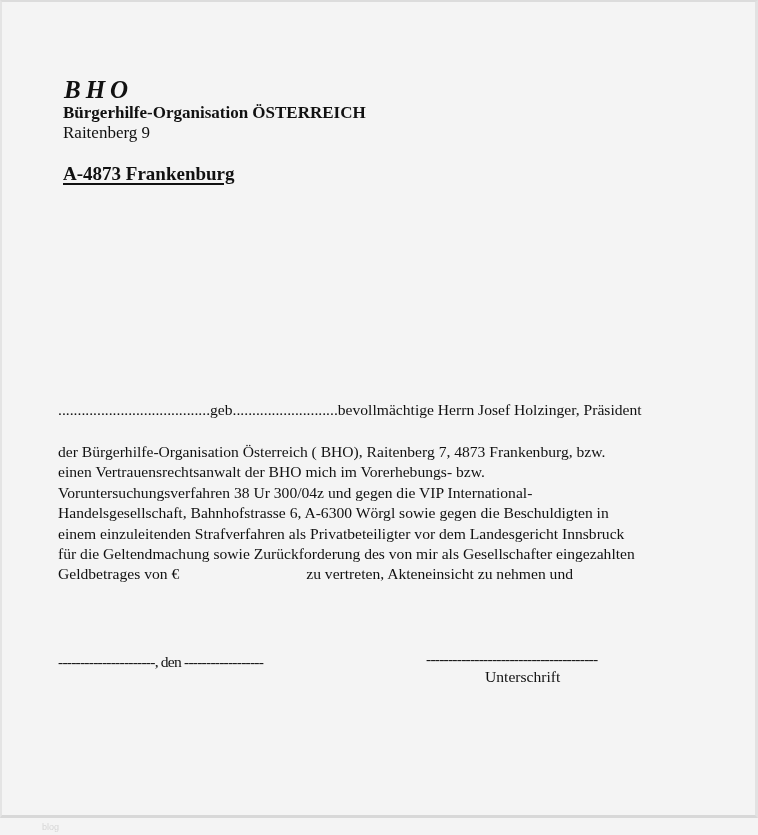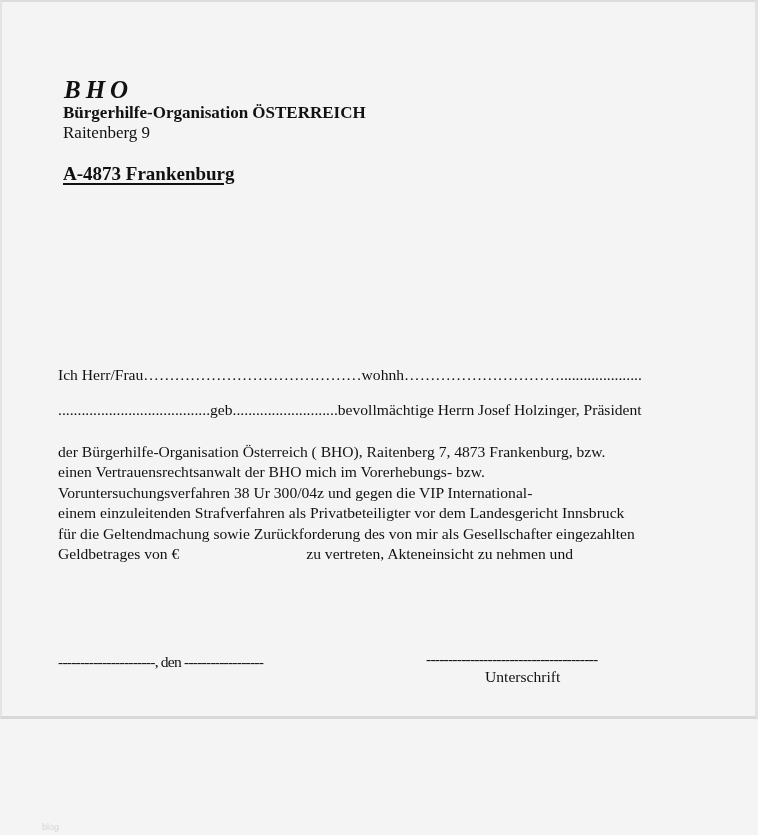--- a/index.html
+++ b/index.html
@@ -4,21 +4,21 @@
 <style>
   html, body { margin: 0; padding: 0; }
   body {
     width: 758px; height: 835px; overflow: hidden;
     background: #f4f4f4;
     font-family: "Liberation Serif", "DejaVu Serif", serif;
     color: #111;
     position: relative;
   }
   .page {
-    position: absolute; left: 0; top: 0; width: 758px; height: 719px;
+    position: absolute; left: 0; top: 0; width: 758px; height: 818px;
     box-sizing: border-box;
     border-top: 2px solid #dcdcdc;
     border-left: 2px solid #e4e4e4;
     border-right: 3px solid #e2e2e2;
     border-bottom: 3px solid #d8d8d8;
   }
   .abs { position: absolute; white-space: nowrap; }
   .org-abbr {
     left: 62px; top: 74px;
     font-size: 25px; font-weight: bold; font-style: italic;
@@ -51,27 +51,27 @@
 <body>
 
 <div class="page">
 
   <div class="abs org-abbr">BHO</div>
   <div class="abs org-name">Bürgerhilfe-Organisation ÖSTERREICH</div>
   <div class="abs org-street">Raitenberg 9</div>
   <div class="abs org-city">A-4873 Frankenburg</div>
 
 
-  <div class="abs line l1">Ich  Herr/Frau……………………………………wohnh………………………….....................</div>
   <div class="abs line l2">.......................................geb...........................bevollmächtige Herrn Josef Holzinger, Präsident</div>
 
   <div class="abs body-para">
     <div>der Bürgerhilfe-Organisation Österreich ( BHO), Raitenberg 7, 4873 Frankenburg,  bzw.</div>
     <div>einen Vertrauensrechtsanwalt der BHO mich im Vorerhebungs- bzw.</div>
     <div>Voruntersuchungsverfahren 38 Ur 300/04z  und gegen die VIP International-</div>
+    <div>Handelsgesellschaft, Bahnhofstrasse 6, A-6300 Wörgl  sowie gegen die Beschuldigten in</div>
     <div>einem einzuleitenden Strafverfahren als Privatbeteiligter vor dem Landesgericht Innsbruck</div>
     <div>für die  Geltendmachung sowie  Zurückforderung des von mir als  Gesellschafter eingezahlten</div>
     <div><span>Geldbetrages von  €</span><span class="gap"></span><span>zu vertreten,   Akteneinsicht zu nehmen und</span></div>
   </div>
 
   <div class="abs sig-left dash">----------------------, den ------------------</div>
   <div class="abs sig-right-line dash">---------------------------------------</div>
   <div class="abs sig-caption">Unterschrift</div>
 
   <div class="abs watermark">blog</div>

